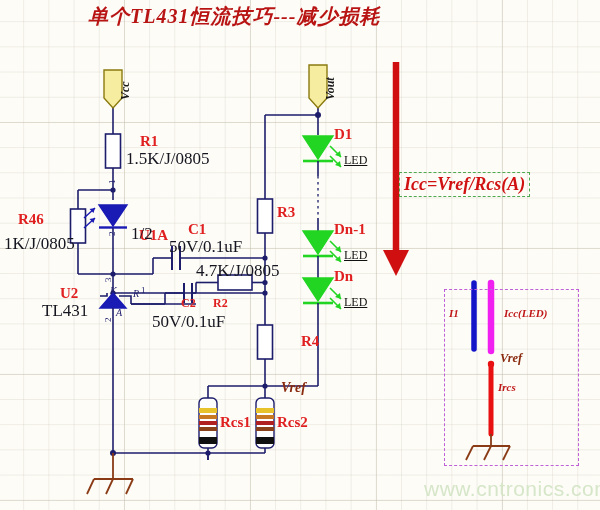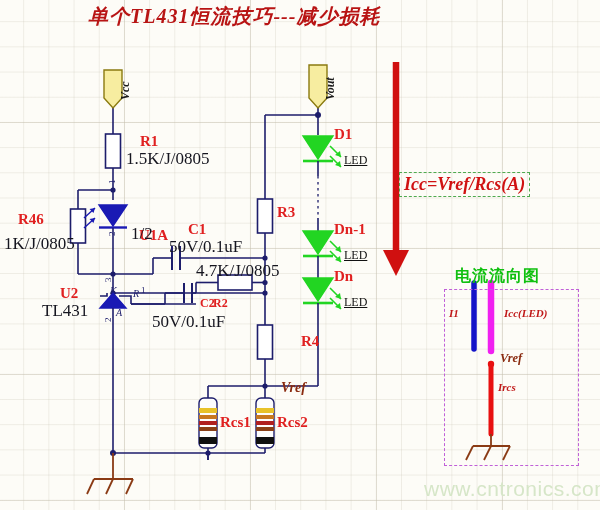--- a/index.html
+++ b/index.html
@@ -310,21 +310,21 @@
   <div class="txt pinnum" style="left:104px;top:282px;transform:rotate(-90deg);transform-origin:left top;">3</div>
   <div class="txt pinlab" style="left:110px;top:286px;">K</div>
   <div class="txt pinnum" style="left:104px;top:322px;transform:rotate(-90deg);transform-origin:left top;">2</div>
   <div class="txt pinlab" style="left:116px;top:308px;">A</div>
   <div class="txt pinlab" style="left:133px;top:289px;">R</div>
   <div class="txt pinnum" style="left:141px;top:286px;">1</div>
 
   <div class="txt refdes" style="left:188px;top:222px;">C1</div>
   <div class="txt val" style="left:169px;top:238px;">50V/0.1uF</div>
 
-  <div class="txt refdes-sm" style="left:200px;top:297px;">C2</div>
+  <div class="txt refdes-sm" style="left:181px;top:297px;">C2</div>
   <div class="txt val" style="left:152px;top:313px;">50V/0.1uF</div>
 
   <div class="txt refdes-sm" style="left:213px;top:297px;">R2</div>
   <div class="txt val" style="left:196px;top:262px;">4.7K/J/0805</div>
 
   <div class="txt refdes" style="left:277px;top:205px;">R3</div>
   <div class="txt refdes" style="left:277px;top:334px;padding-left:24px;">R4</div>
 
   <div class="txt refdes" style="left:334px;top:127px;">D1</div>
   <div class="txt ledlab" style="left:344px;top:154px;">LED</div>
@@ -335,21 +335,20 @@
   <div class="txt refdes" style="left:334px;top:269px;">Dn</div>
   <div class="txt ledlab" style="left:344px;top:296px;">LED</div>
 
   <div class="txt refdes" style="left:220px;top:415px;">Rcs1</div>
   <div class="txt refdes" style="left:277px;top:415px;">Rcs2</div>
 
   <div class="txt netlab" style="left:281px;top:381px;">Vref</div>
 
   <div class="txt" id="formula">Icc=Vref/Rcs(A)</div>
 
-  <div class="txt" id="flow-title">电流流向图</div>
   <div id="flow-box"></div>
   <div class="txt flowlab" style="left:449px;top:308px;">I1</div>
   <div class="txt flowlab" style="left:504px;top:308px;">Icc(LED)</div>
   <div class="txt flowlab-dk" style="left:500px;top:352px;">Vref</div>
   <div class="txt flowlab" style="left:498px;top:382px;">Ircs</div>
 
   <div class="txt" id="watermark">www.cntronics.com</div>
 </div>
 
 </body></html>

